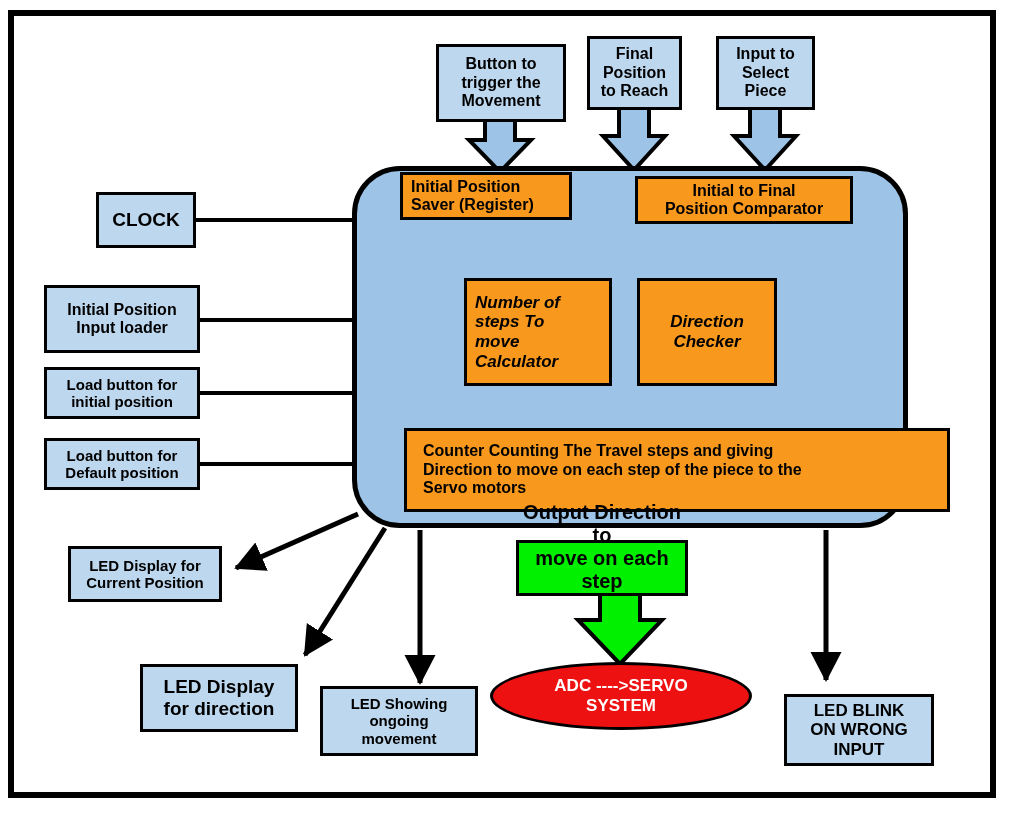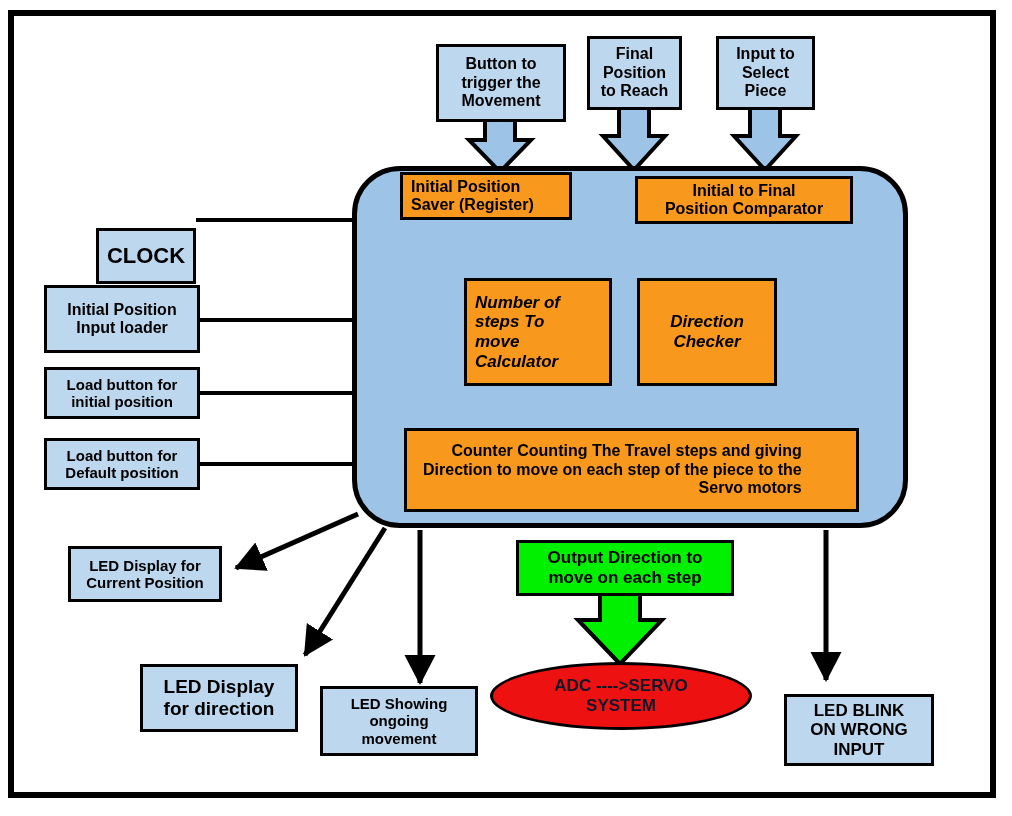--- a/index.html
+++ b/index.html
@@ -74,21 +74,21 @@
     border: 3px solid #000000;
     border-radius: 50%;
     box-sizing: border-box;
     display: flex;
     align-items: center;
     justify-content: center;
     text-align: center;
     font-weight: bold;
     line-height: 1.15;
     white-space: pre-line;
-    color: #0f172a;
+    color: #ffffff;
   }
   .italic {
     font-style: italic;
   }
   .left-align {
     justify-content: flex-start;
     text-align: left;
     padding-left: 8px;
   }
 </style>
@@ -177,21 +177,21 @@
 to Reach</span>
   </div>
   <div class="node blue-box" style="left:716px; top:36px; width:99px; height:74px; font-size:16px;">
     <span>Input to
 Select
 Piece</span>
   </div>
 
   <div class="rounded-container" style="left:352px; top:166px; width:556px; height:362px;"></div>
 
-  <div class="node blue-box" style="left:96px; top:192px; width:100px; height:56px; font-size:22px;margin-top:36px;">
+  <div class="node blue-box" style="left:96px; top:192px; width:100px; height:56px; font-size:19px;">
     <span>CLOCK</span>
   </div>
   <div class="node blue-box" style="left:44px; top:285px; width:156px; height:68px; font-size:16px;">
     <span>Initial Position
 Input loader</span>
   </div>
   <div class="node blue-box" style="left:44px; top:367px; width:156px; height:52px; font-size:15px;">
     <span>Load button for
 initial position</span>
   </div>
@@ -211,27 +211,27 @@
   <div class="node orange-box left-align italic" style="left:464px; top:278px; width:148px; height:108px; font-size:17px;">
     <span>Number of
 steps To
 move
 Calculator</span>
   </div>
   <div class="node orange-box italic" style="left:637px; top:278px; width:140px; height:108px; font-size:17px;">
     <span>Direction
 Checker</span>
   </div>
-  <div class="node orange-box left-align" style="left:404px; top:428px; width:455px; height:84px; font-size:16px; padding-left:16px;text-align:right;">
+  <div class="node orange-box left-align" style="left:404px; top:428px; width:546px; height:84px; font-size:16px; padding-left:16px;">
     <span>Counter Counting The Travel steps and giving
 Direction to move on each step of the piece to the
 Servo motors</span>
   </div>
 
-  <div class="node green-box" style="left:516px; top:540px; width:218px; height:56px; font-size:17px;">
+  <div class="node green-box" style="left:516px; top:540px; width:172px; height:56px; font-size:20px;align-items:flex-end;">
     <span>Output Direction to
 move on each step</span>
   </div>
 
   <div class="ellipse" style="left:490px; top:662px; width:262px; height:68px; font-size:17px;">
     <span>ADC ----&gt;SERVO
 SYSTEM</span>
   </div>
 
   <div class="node blue-box" style="left:68px; top:546px; width:154px; height:56px; font-size:15px;">

